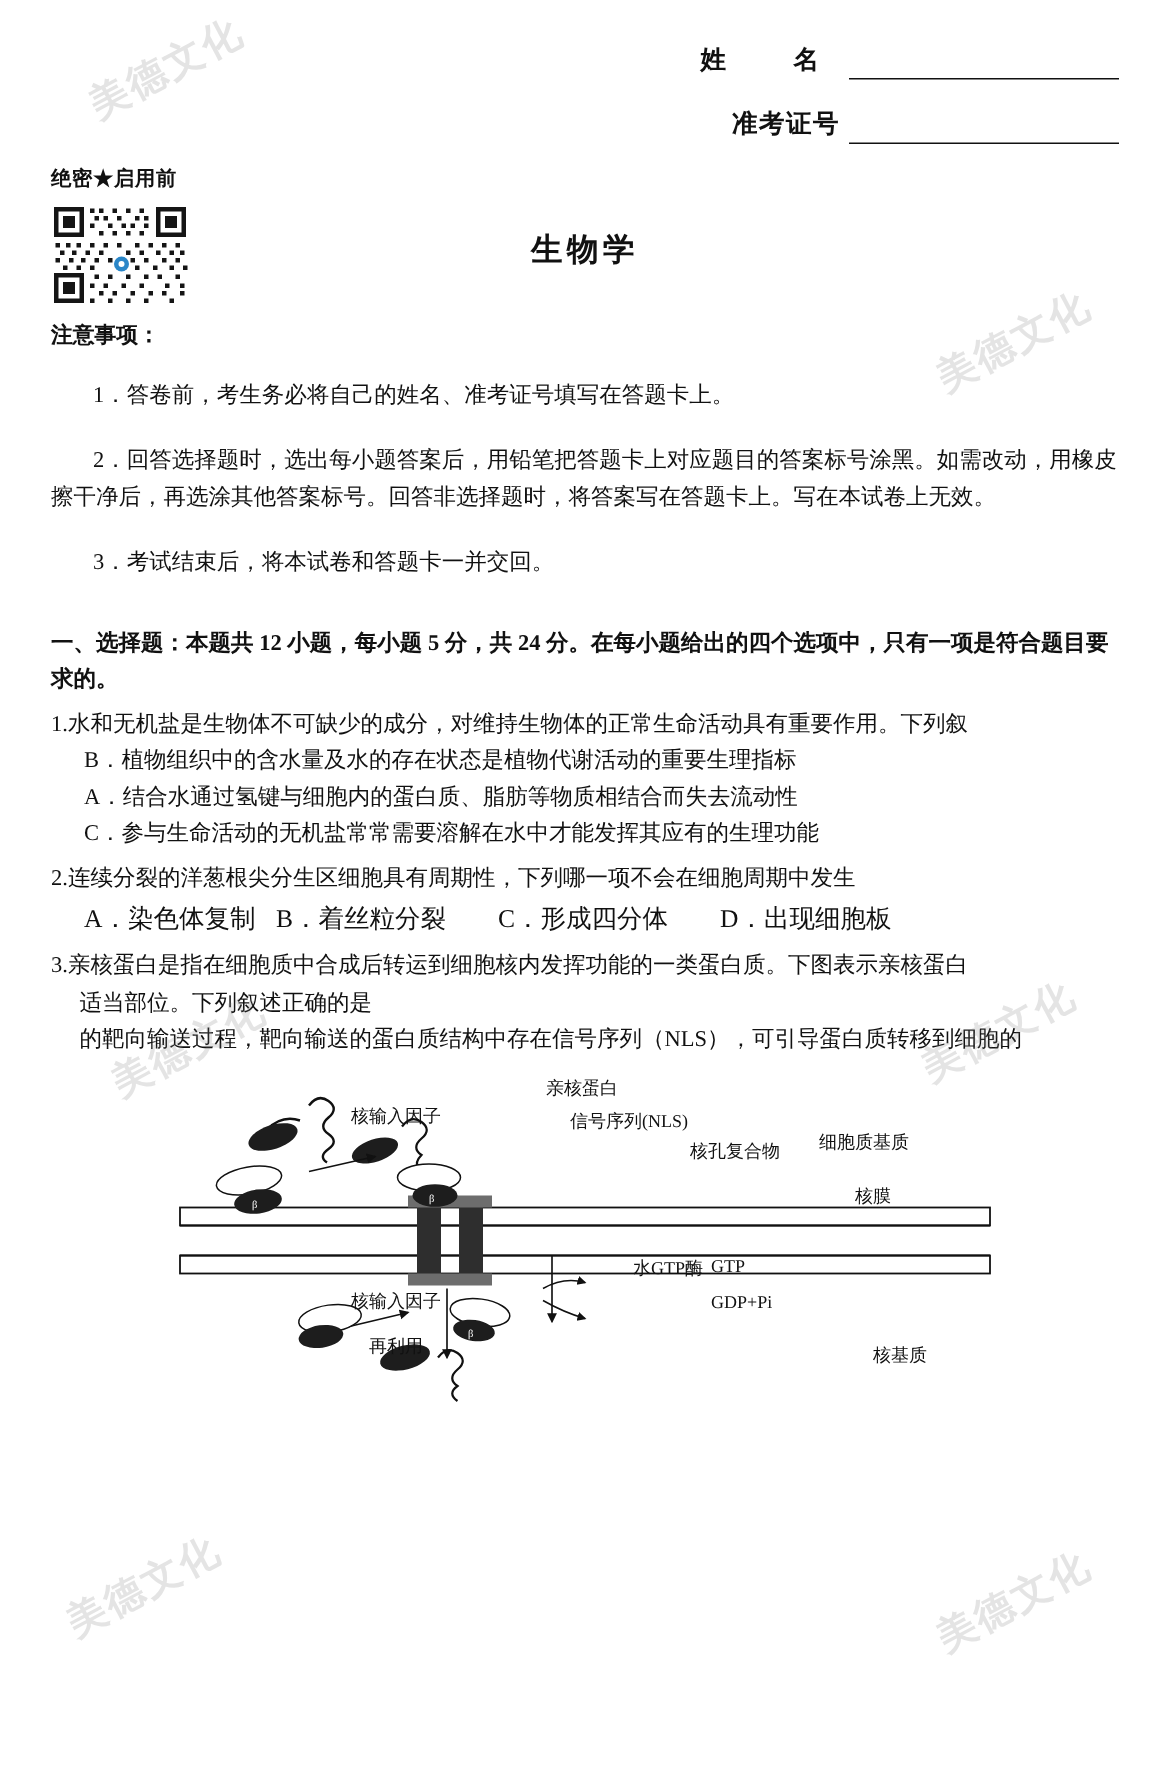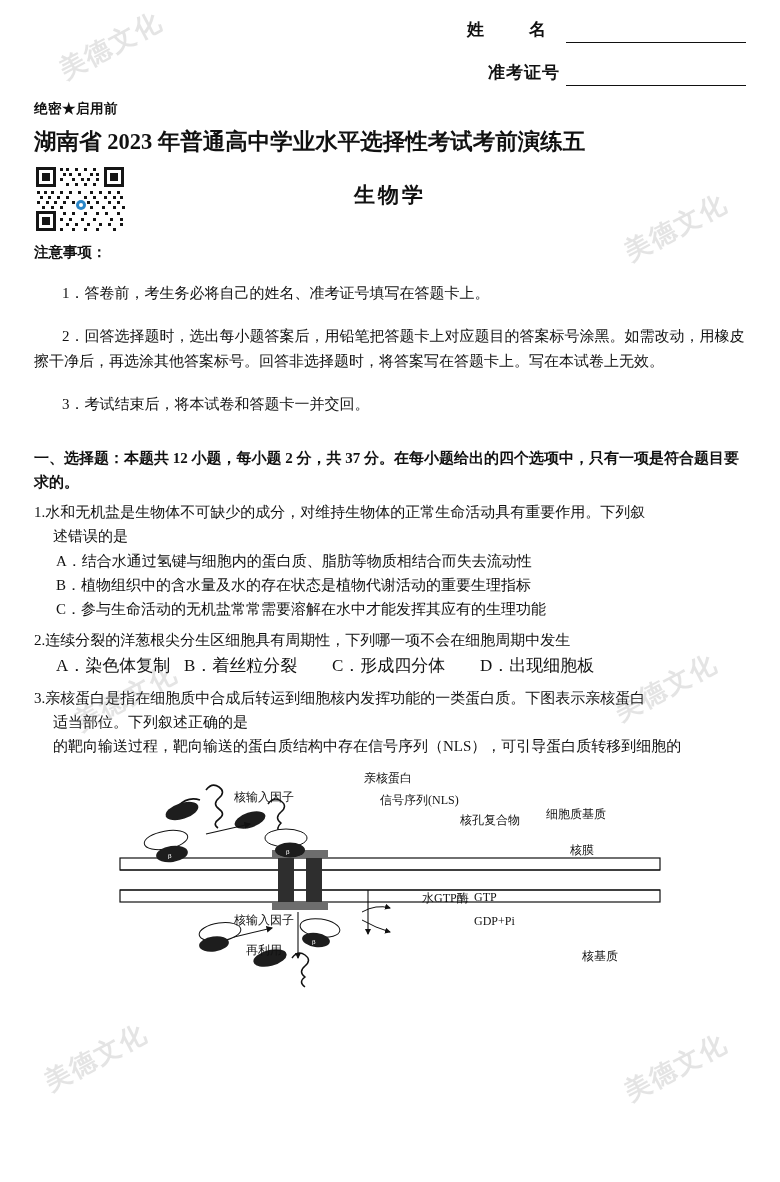--- a/index.html
+++ b/index.html
@@ -18,21 +18,21 @@
   .page {
     position: relative;
     width: 780px;
     height: 1182px;
     box-sizing: border-box;
     padding: 0 34px;
   }
 
   
   .id-fields {
-    padding-top: 18px;
+    padding-top: 28px;
     display: flex;
     flex-direction: column;
     align-items: flex-end;
     gap: 18px;
   }
   .id-row {
     display: flex;
     align-items: flex-end;
     font-size: 17px;
     font-weight: bold;
@@ -197,21 +197,20 @@
       <span class="id-line"></span>
     </div>
     <div class="id-row">
       <span class="id-label">准考证号</span>
       <span class="id-line"></span>
     </div>
   </div>
 
   <div class="secret">绝密★启用前</div>
 
-  <div class="main-title">湖南省 2023 年普通高中学业水平选择性考试考前演练五</div>
 
   <div class="subject-row">
     <div class="qr">
       <svg width="92" height="68" viewBox="0 0 92 68" xmlns="http://www.w3.org/2000/svg">
         <rect x="0" y="0" width="92" height="68" fill="#ffffff"></rect>
         <g fill="#151515">
           <rect x="2" y="2" width="20" height="20"></rect>
             <rect x="5" y="5" width="14" height="14" fill="#ffffff"></rect>
             <rect x="8" y="8" width="8" height="8"></rect>
           <rect x="70" y="2" width="20" height="20"></rect>
@@ -304,29 +303,28 @@
       </svg>
     </div>
     <div class="subject-title">生物学</div>
   </div>
 
   <div class="notes-head">注意事项：</div>
   <div class="note-item indent">1．答卷前，考生务必将自己的姓名、准考证号填写在答题卡上。</div>
   <div class="note-item indent">2．回答选择题时，选出每小题答案后，用铅笔把答题卡上对应题目的答案标号涂黑。如需改动，用橡皮擦干净后，再选涂其他答案标号。回答非选择题时，将答案写在答题卡上。写在本试卷上无效。</div>
   <div class="note-item indent">3．考试结束后，将本试卷和答题卡一并交回。</div>
 
-  <div class="section-head">一、选择题：本题共 12 小题，每小题 2 分，共 37 分。在每小题给出的四个选项中，只有一项是符合题目要求的。</div>
+  <div class="section-head">一、选择题：本题共 12 小题，每小题 5 分，共 24 分。在每小题给出的四个选项中，只有一项是符合题目要求的。</div>
 
   <div class="q">
     <div class="q-body">
       <span>1.</span><span>水和无机盐是生物体不可缺少的成分，对维持生物体的正常生命活动具有重要作用。下列叙</span>
     </div>
-    <div class="q-cont">述错误的是</div>
+    <div class="opt">B．植物组织中的含水量及水的存在状态是植物代谢活动的重要生理指标</div>
     <div class="opt">A．结合水通过氢键与细胞内的蛋白质、脂肪等物质相结合而失去流动性</div>
-    <div class="opt">B．植物组织中的含水量及水的存在状态是植物代谢活动的重要生理指标</div>
     <div class="opt">C．参与生命活动的无机盐常常需要溶解在水中才能发挥其应有的生理功能</div>
   </div>
 
   <div class="q">
     <div class="q-body">
       <span>2.</span><span>连续分裂的洋葱根尖分生区细胞具有周期性，下列哪一项不会在细胞周期中发生</span>
     </div>
     <div class="opt-row">
       <span class="ow1">A．染色体复制</span>
       <span class="ow2">B．着丝粒分裂</span>

